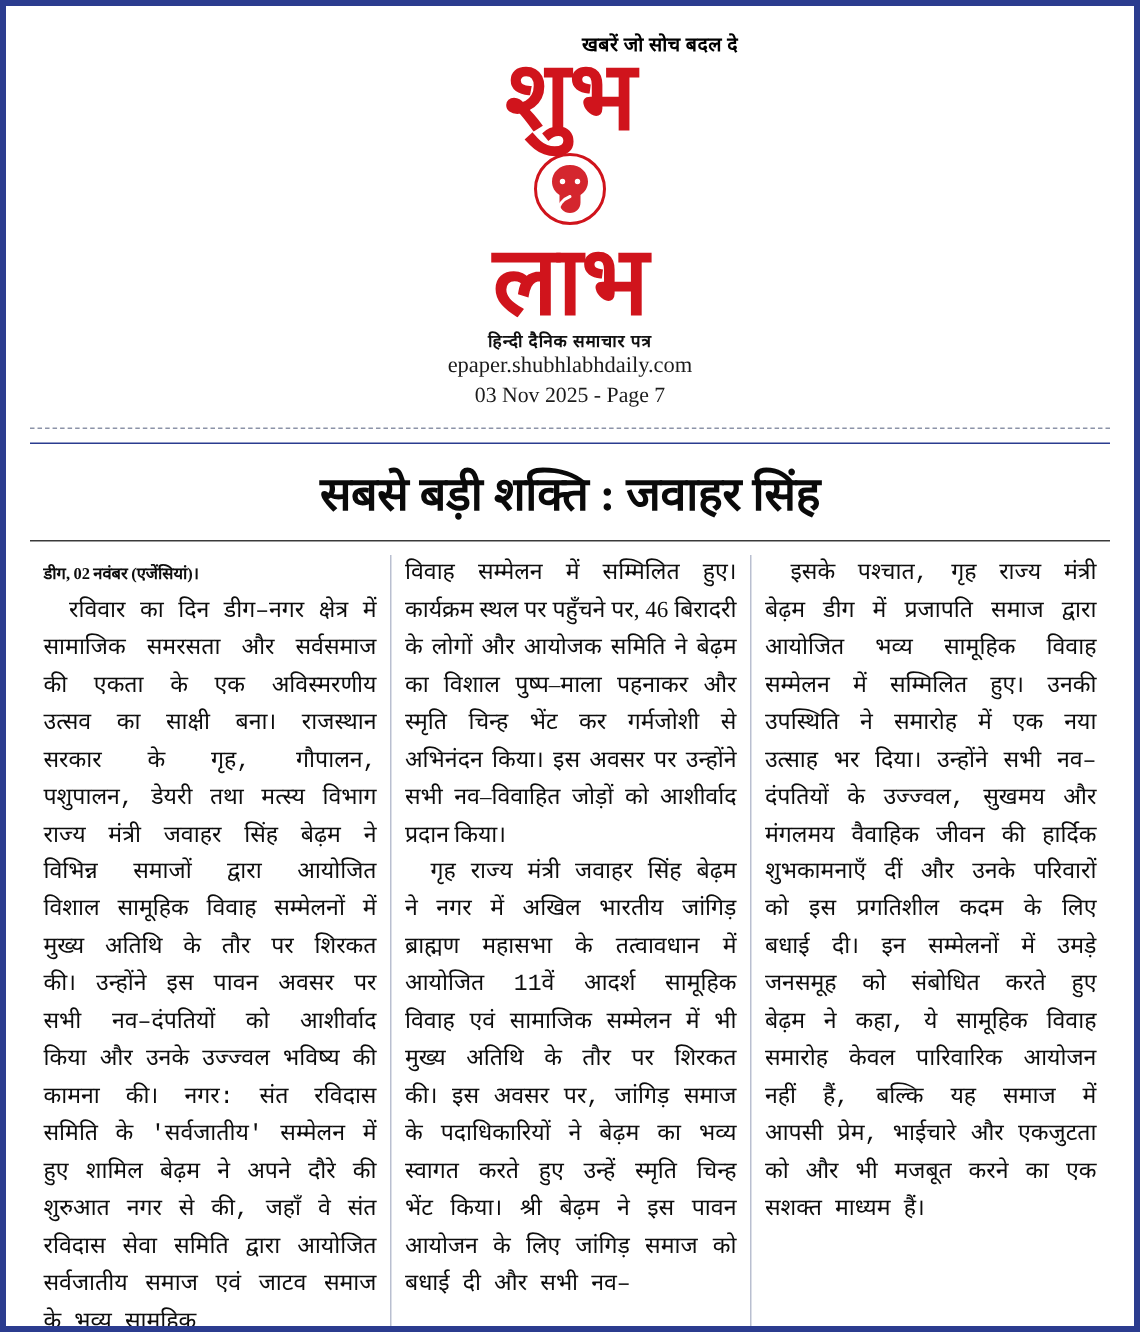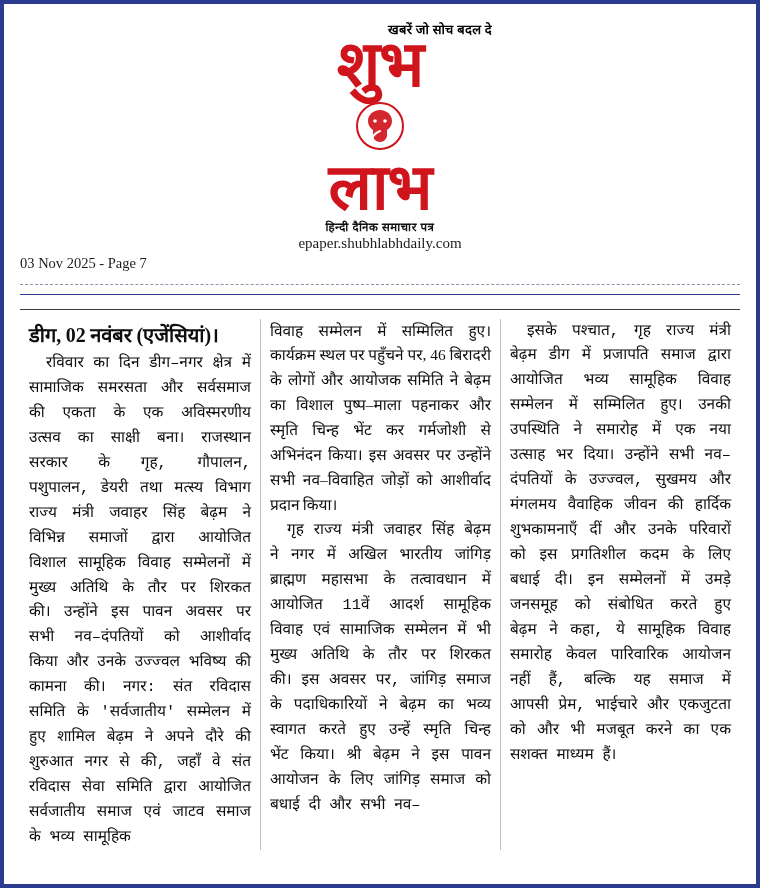--- a/index.html
+++ b/index.html
@@ -74,20 +74,21 @@
     letter-spacing: 0.6px;
   }
   .site-url {
     text-align: center;
     font-family: Liberation Serif, serif;
     font-size: 15px;
     color: #1b1b1b;
     margin-top: 0;
   }
   .issue-line {
+    text-align: center;
     font-family: "Liberation Serif", serif;
     font-size: 14.5px;
     color: #1b1b1b;
     margin-top: 3px;
   }
   .hr-dashed {
     border: none;
     border-top: 1px dashed #8c93a8;
     margin: 12px 0 0 0;
   }
@@ -135,21 +136,21 @@
     line-height: 1.62;
     color: #0d0d0d;
     text-align: justify;
     text-justify: inter-word;
     word-spacing: -0.5px;
   }
   .col p.indent { text-indent: 17px; font-family: Liberation Mono, monospace; }
   .dateline {
     font-weight: bold;
     font-family: "Liberation Serif", serif;
-    font-size: 20px;
+    font-size: 11px;
   }
 </style>
 </head>
 <body>
 
 <div class="page">
   <div class="inner">
 
     <div class="masthead">
       <div class="masthead-box">
@@ -171,20 +172,21 @@
       </div>
     </div>
 
     <div class="site-url">epaper.shubhlabhdaily.com</div>
     <div class="issue-line">03 Nov 2025 - Page 7</div>
 
     <hr class="hr-dashed">
     <hr class="hr-solid">
 
     <div class="headline">
+      <span>सबसे बड़ी शक्ति : जवाहर सिंह</span>
     </div>
     <hr class="rule-under-headline">
 
     <div class="columns">
 
       <div class="col">
         <p>
           <span class="dateline">डीग, 02 नवंबर (एजेंसियां)।</span>
         </p>
         <p class="indent">रविवार का दिन डीग–नगर क्षेत्र में सामाजिक समरसता और सर्वसमाज की एकता के एक अविस्मरणीय उत्सव का साक्षी बना। राजस्थान सरकार के गृह, गौपालन, पशुपालन, डेयरी तथा मत्स्य विभाग राज्य मंत्री जवाहर सिंह बेढ़म ने विभिन्न समाजों द्वारा आयोजित विशाल सामूहिक विवाह सम्मेलनों में मुख्य अतिथि के तौर पर शिरकत की। उन्होंने इस पावन अवसर पर सभी नव–दंपतियों को आशीर्वाद किया और उनके उज्ज्वल भविष्य की कामना की। नगर: संत रविदास समिति के 'सर्वजातीय' सम्मेलन में हुए शामिल बेढ़म ने अपने दौरे की शुरुआत नगर से की, जहाँ वे संत रविदास सेवा समिति द्वारा आयोजित सर्वजातीय समाज एवं जाटव समाज के भव्य सामूहिक</p>

